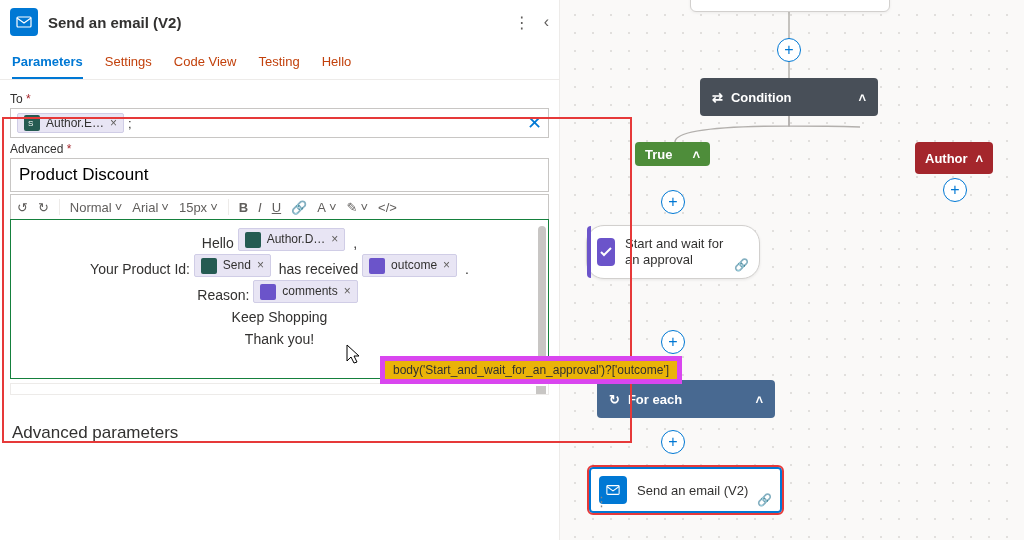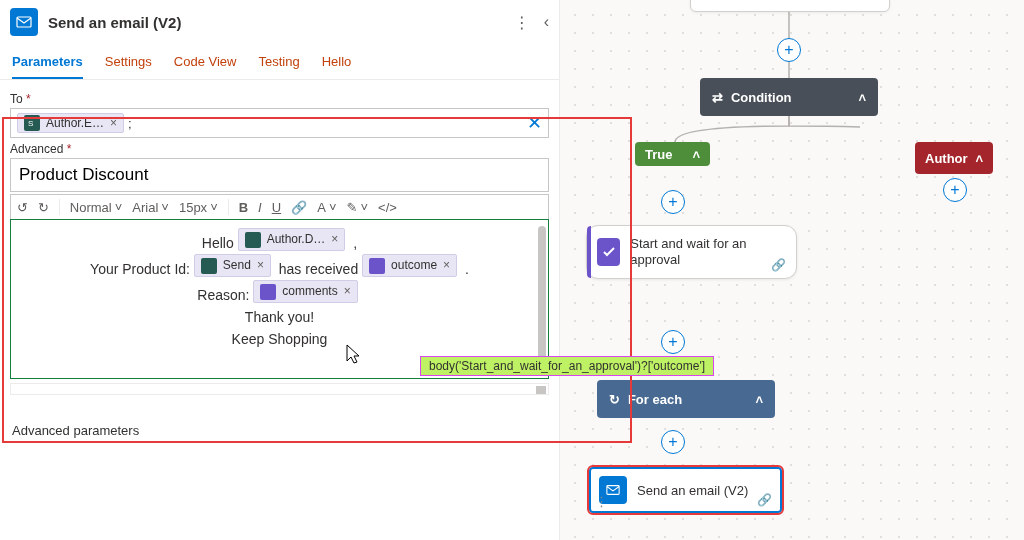--- a/index.html
+++ b/index.html
@@ -27,36 +27,36 @@
   .input-text { border: none; outline: none; flex: 1; font-size: 17px; padding: 4px 2px; }
   .toolbar { border: 1px solid #c8c6c4; border-bottom: none; margin-top: 2px; padding: 4px 6px; display: flex; align-items: center; gap: 10px; color: #605e5c; }
   .toolbar .sep { width: 1px; height: 16px; background: #edebe9; }
   .toolbar-btn { font-size: 13px; cursor: pointer; display: inline-flex; align-items: center; gap: 3px; }
   .body-editor { border: 1px solid #15803d; padding: 8px; min-height: 160px; font-size: 14px; line-height: 1.6; position: relative; text-align: center; }
   .body-editor .pill { vertical-align: baseline; }
   .scrollbar-v { position: absolute; right: 2px; top: 6px; bottom: 40px; width: 8px; }
   .scrollbar-v .thumb { position: absolute; left: 0; right: 0; top: 0; height: 140px; background: #c8c6c4; border-radius: 4px; }
   .scrollbar-h { height: 12px; border:1px solid #edebe9; margin-top:4px; position:relative; }
   .scrollbar-h .thumb-h { position:absolute; right:2px; top:2px; width:10px; height:8px; background:#c8c6c4; }
-  .adv { padding: 20px 12px 0 12px; color: #323130; font-size: 13px; }
-  .tooltip { position: absolute; left: 380px; top: 356px; background: #bef264; border: 1px solid #d946ef; padding: 2px 8px; font-size: 12px; z-index: 10; white-space: nowrap; margin-left: 40px; }
+  .adv { padding: 20px 12px 0 12px; color: #323130; font-size: 17px; }
+  .tooltip { position: absolute; left: 380px; top: 356px; background: #eab308; border: 5px solid #d946ef; padding: 2px 8px; font-size: 12px; z-index: 10; white-space: nowrap; }
   .cursor-img { position: absolute; left: 345px; top: 343px; z-index: 11; }
 
   
   .canvas { position: absolute; left: 560px; top: 0; right: 0; bottom: 0; background: #faf9f8; }
   .dotgrid { position:absolute; inset:0; background-image: radial-gradient(#e1dfdd 1px, transparent 1px); background-size: 18px 18px; background-position: 6px 6px; }
   svg.connectors { position:absolute; inset:0; }
   .plus-circle { position:absolute; width:24px; height:24px; border:1px solid #0078d4; border-radius:50%; background:#fff; color:#0078d4; display:flex; align-items:center; justify-content:center; font-size:16px; cursor:pointer; }
   .node-header { position:absolute; border-radius:4px; display:flex; align-items:center; padding:8px 12px; color:#fff; font-weight:600; font-size:13px; width:178px; height:38px; }
   .node-header .chev { margin-left:auto; }
   .condition { background:#484f58; left: 140px; top: 78px; width: 178px; }
   .branch-true { background:#4e8d3a; left: 75px; top: 142px; width: 75px; height:24px; padding:6px 10px; }
   .branch-false { background:#a4262c; left: 355px; top: 142px; width: 78px; height:32px; padding:6px 10px; }
   .foreach { background:#486991; left: 37px; top: 380px; width: 178px; }
-  .card { position:absolute; background:#fff; border:1px solid #d2d0ce; border-radius:12px; width:211px; height:54px; display:flex; align-items:center; padding:6px 10px; font-size:13px; box-shadow:0 1px 3px rgba(0,0,0,0.08); }
+  .card { position:absolute; background:#fff; border:1px solid #d2d0ce; border-radius:18px; width:174px; height:54px; display:flex; align-items:center; padding:6px 10px; font-size:13px; box-shadow:0 1px 3px rgba(0,0,0,0.08); }
   .card .acc { position:absolute; left:0; top:0; bottom:0; width:4px; border-radius:6px 0 0 6px; }
   .card .icon-sq { width:28px; height:28px; border-radius:4px; display:flex; align-items:center; justify-content:center; margin-right:10px; }
   .card .link-ic { margin-left:auto; color:#8a8886; font-size:12px; align-self:flex-end; }
   .selected-outline { border:2px solid #e63939; border-radius:6px; box-shadow: inset 0 0 0 2px #0078d4; }
 </style>
 </head>
 <body>
 
 <div class="left-panel">
   <div class="panel-header">
@@ -154,22 +154,22 @@
         <span>.</span>
       </div>
       <div>
         <span>Reason:</span>
         <span class="pill">
           <span class="pill-icon purple"></span>
           <span>comments</span>
           <span class="rem">×</span>
         </span>
       </div>
+      <div>Keep Shopping</div>
       <div>Thank you!</div>
-      <div>Keep Shopping</div>
       <div class="scrollbar-v">
           <div class="thumb"></div>
         </div>
     </div>
     <div class="scrollbar-h">
         <div class="thumb-h"></div>
       </div>
   </div>
 
   <div class="adv">Advanced parameters</div>

